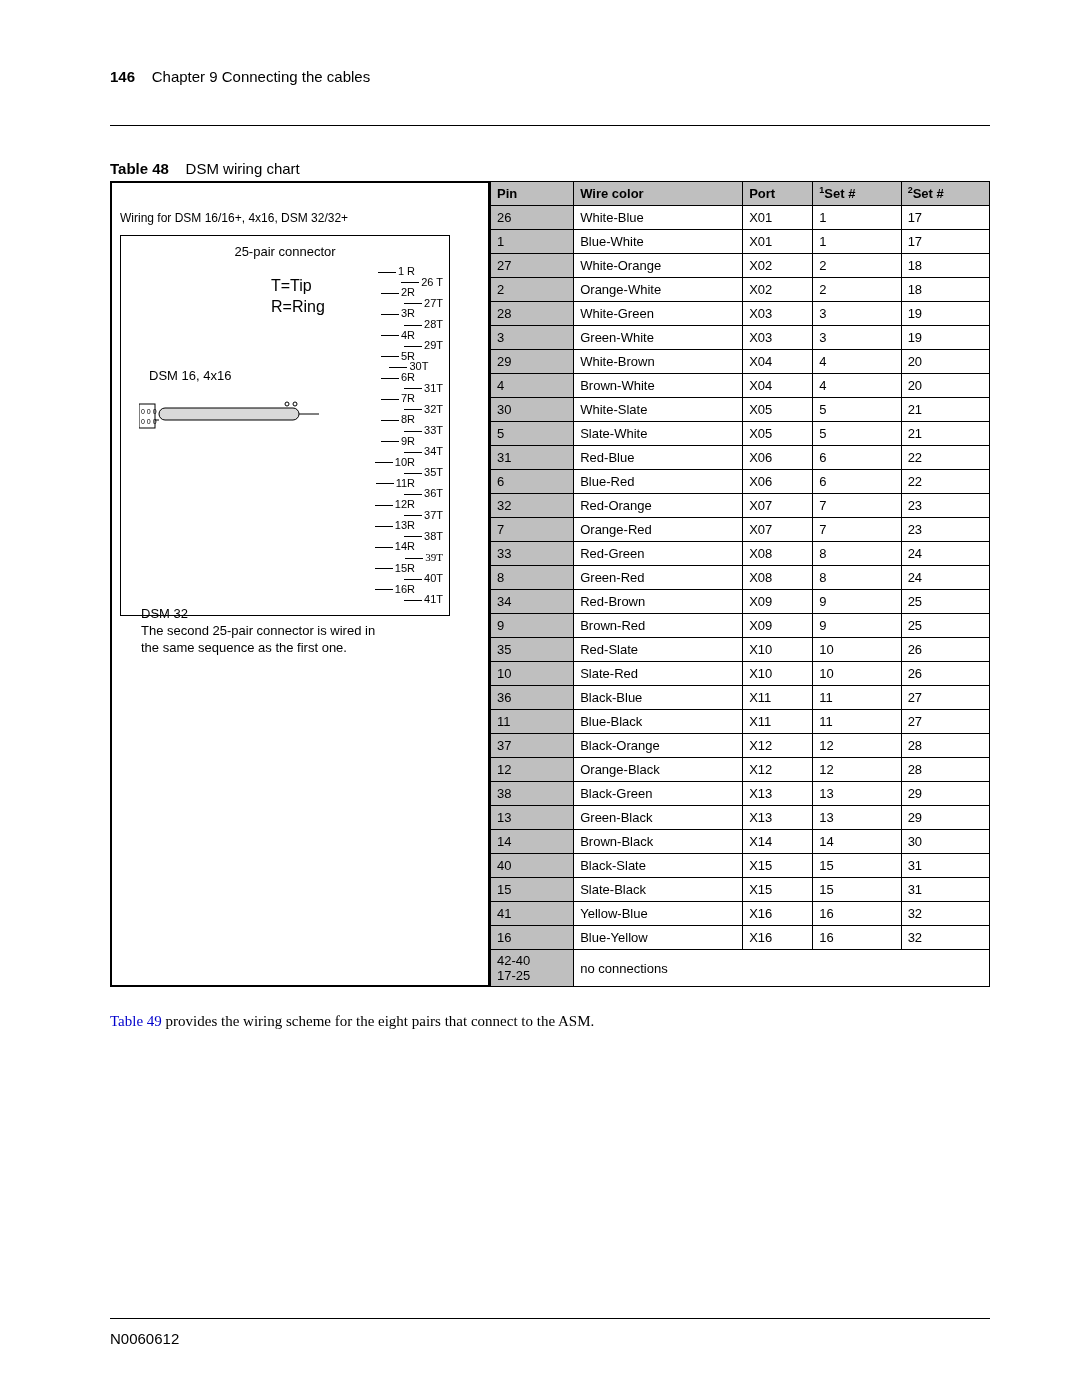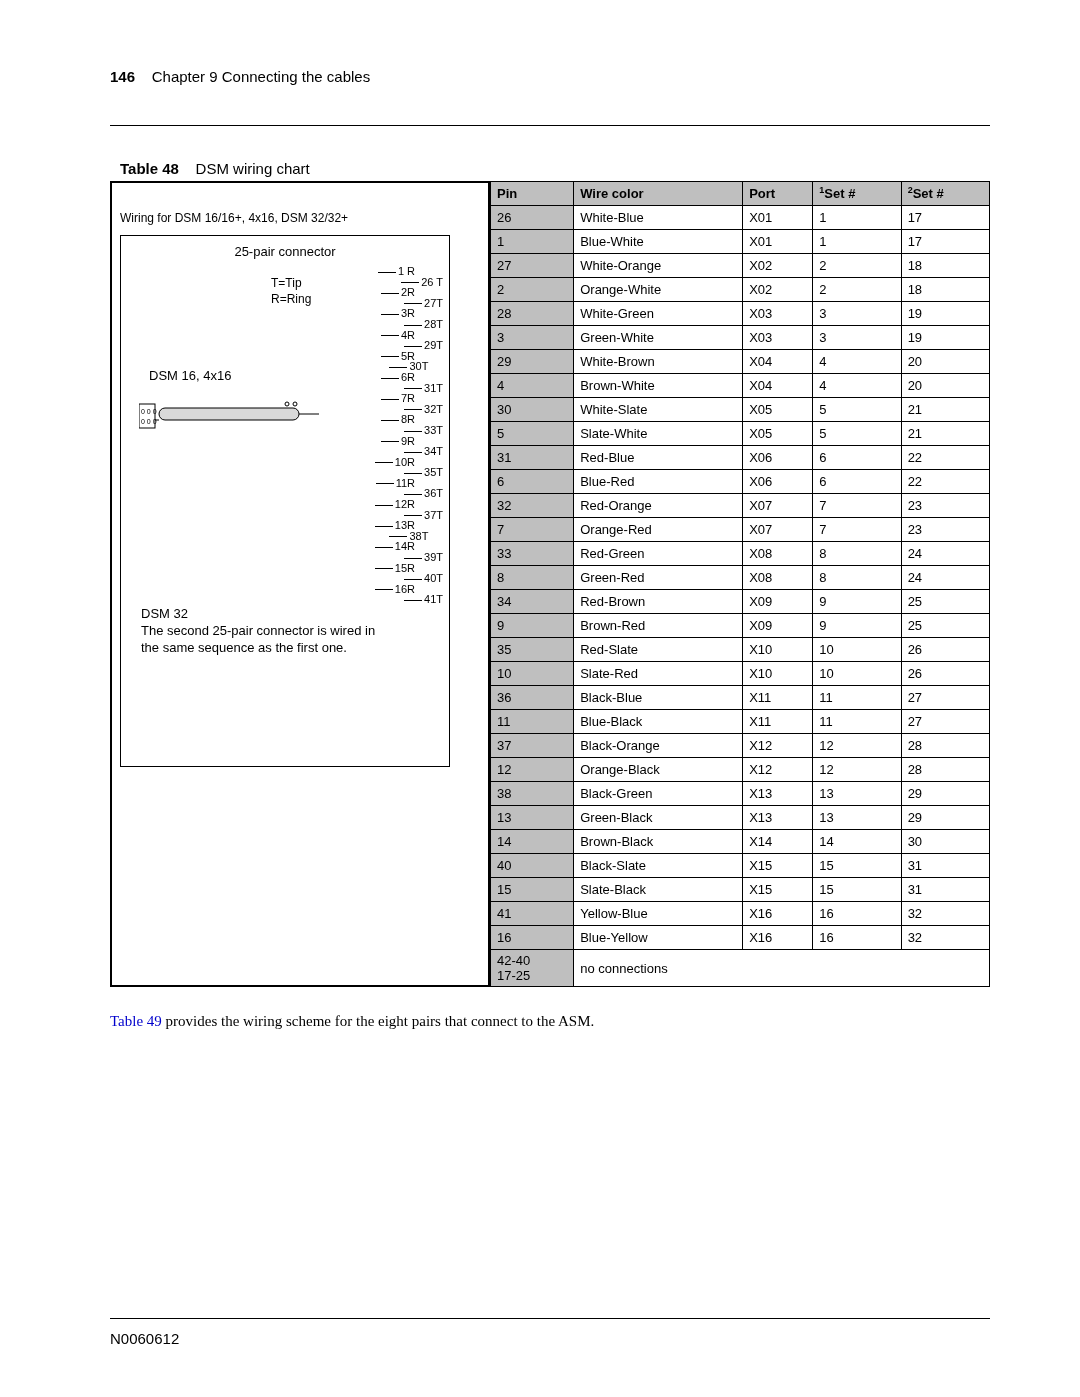--- a/index.html
+++ b/index.html
@@ -21,51 +21,50 @@
     margin-bottom: 6px;
   }
   .header {
     font-size: 15px;
     margin-bottom: 40px;
   }
   .header .page-num { font-weight: bold; }
   .table-caption {
     font-size: 15px;
     margin-bottom: 4px;
-    margin-left: 10px;
   }
   .table-caption .tbl-label { font-weight: bold; }
   .main-row { display: flex; }
   .left-panel {
     width: 380px;
     border: 2px solid #000;
     box-sizing: border-box;
     padding: 10px 8px 10px 8px;
     font-size: 14px;
   }
   .diagram-title { margin: 18px 0 10px 0; font-size: 12px; }
   .diagram-box {
     border: 1px solid #000;
     position: relative;
     width: 330px;
-    height: 532px;
+    height: 381px;
     box-sizing: border-box;
     padding: 8px;
     font-size: 12px;
   }
   .pair-connector-label {
     text-align: center;
     font-size: 13px;
     margin-bottom: 6px;
   }
   .tip-ring {
     position: absolute;
     left: 150px;
     top: 40px;
-    font-size: 12px;
+    font-size: 16px;
     line-height: 1.3;
   }
   .dsm-label {
     position: absolute;
     left: 28px;
     top: 132px;
     font-size: 13px;
   }
   .module-svg {
     position: absolute;
@@ -198,23 +197,23 @@
             <div style="padding-right: 0px;"><span style="border-bottom:1px solid #000;display:inline-block;width:18px;vertical-align:middle;margin-right:2px"></span>33T</div>
             <div style="padding-right: 28px;"><span style="border-bottom:1px solid #000;display:inline-block;width:18px;vertical-align:middle;margin-right:2px"></span>9R</div>
             <div style="padding-right: 0px;"><span style="border-bottom:1px solid #000;display:inline-block;width:18px;vertical-align:middle;margin-right:2px"></span>34T</div>
             <div style="padding-right: 28px;"><span style="border-bottom:1px solid #000;display:inline-block;width:18px;vertical-align:middle;margin-right:2px"></span>10R</div>
             <div style="padding-right: 0px;"><span style="border-bottom:1px solid #000;display:inline-block;width:18px;vertical-align:middle;margin-right:2px"></span>35T</div>
             <div style="padding-right: 28px;"><span style="border-bottom:1px solid #000;display:inline-block;width:18px;vertical-align:middle;margin-right:2px"></span>11R</div>
             <div style="padding-right: 0px;"><span style="border-bottom:1px solid #000;display:inline-block;width:18px;vertical-align:middle;margin-right:2px"></span>36T</div>
             <div style="padding-right: 28px;"><span style="border-bottom:1px solid #000;display:inline-block;width:18px;vertical-align:middle;margin-right:2px"></span>12R</div>
             <div style="padding-right: 0px;"><span style="border-bottom:1px solid #000;display:inline-block;width:18px;vertical-align:middle;margin-right:2px"></span>37T</div>
             <div style="padding-right: 28px;"><span style="border-bottom:1px solid #000;display:inline-block;width:18px;vertical-align:middle;margin-right:2px"></span>13R</div>
-            <div style="padding-right: 0px; text-align: center;"><span style="border-bottom:1px solid #000;display:inline-block;width:18px;vertical-align:middle;margin-right:2px"></span>38T</div>
+            <div style="padding-right: 0px;"><span style="border-bottom:1px solid #000;display:inline-block;width:18px;vertical-align:middle;margin-right:2px"></span>38T</div>
             <div style="padding-right: 28px;"><span style="border-bottom:1px solid #000;display:inline-block;width:18px;vertical-align:middle;margin-right:2px"></span>14R</div>
-            <div style="padding-right: 0px;"><span style="border-bottom:1px solid #000;display:inline-block;width:18px;vertical-align:middle;margin-right:2px"></span>39T</div>
+            <div style="padding-right: 0px; font-family: Liberation Serif, serif;"><span style="border-bottom:1px solid #000;display:inline-block;width:18px;vertical-align:middle;margin-right:2px"></span>39T</div>
             <div style="padding-right: 28px;"><span style="border-bottom:1px solid #000;display:inline-block;width:18px;vertical-align:middle;margin-right:2px"></span>15R</div>
             <div style="padding-right: 0px;"><span style="border-bottom:1px solid #000;display:inline-block;width:18px;vertical-align:middle;margin-right:2px"></span>40T</div>
             <div style="padding-right: 28px;"><span style="border-bottom:1px solid #000;display:inline-block;width:18px;vertical-align:middle;margin-right:2px"></span>16R</div>
             <div style="padding-right: 0px;"><span style="border-bottom:1px solid #000;display:inline-block;width:18px;vertical-align:middle;margin-right:2px"></span>41T</div>
           </div>
 
         <div class="dsm32-note">
           <div>DSM 32</div>
           <div>The second 25-pair connector is wired in the same sequence as the first one.</div>
         </div>

